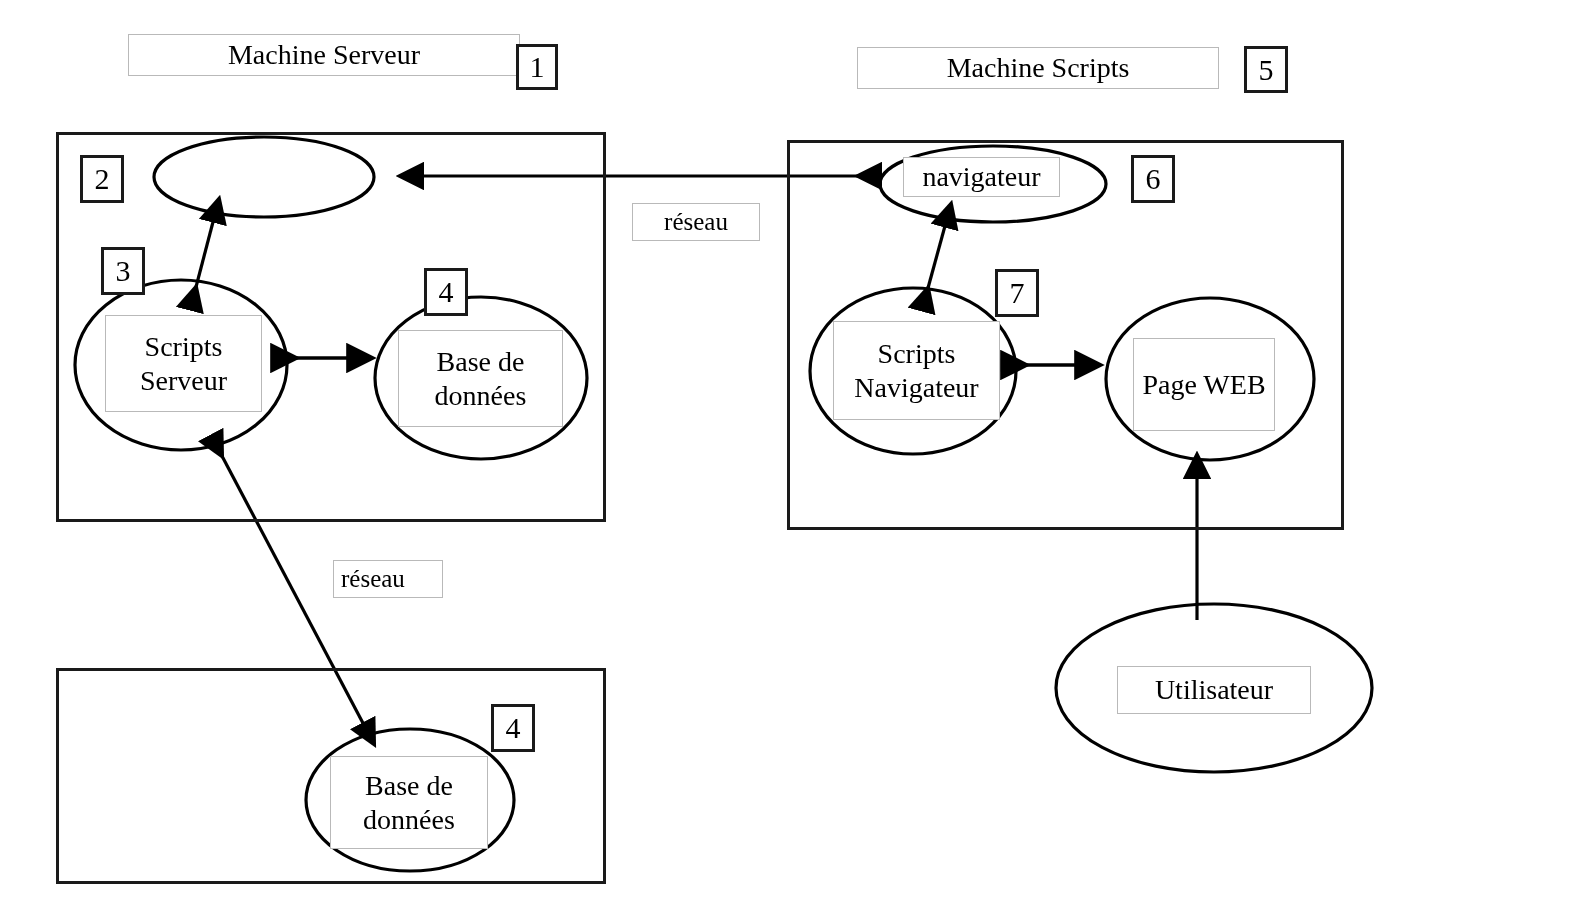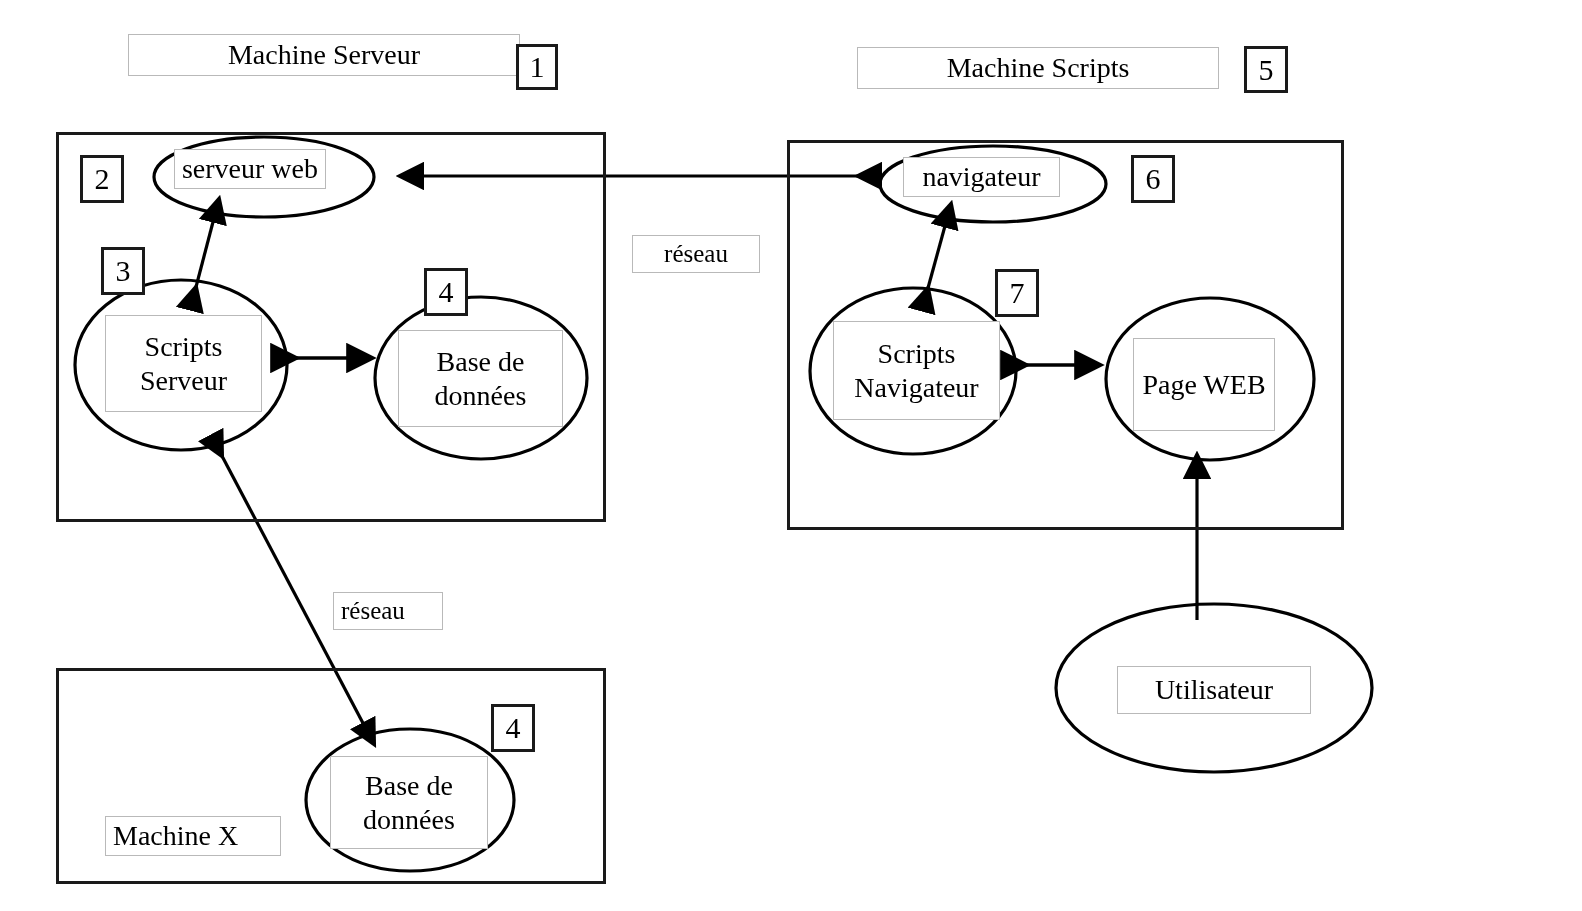--- a/index.html
+++ b/index.html
@@ -61,21 +61,20 @@
   }
   
   .title-plate {
     font-size: 28px;
   }
   .node-text {
     font-size: 28px;
   }
   .small-text {
     font-size: 25px;
-    margin-top: 32px;
   }
 </style>
 </head>
 <body>
 
 <div id="stage">
 
   <svg id="svg-layer" viewBox="0 0 1582 911">
     <defs>
       <marker id="ah" markerWidth="9" markerHeight="9" refX="7.6" refY="4.5" orient="auto" markerUnits="strokeWidth">
@@ -129,21 +128,20 @@
   <div class="label-plate title-plate" style="left:857px; top:47px; width:362px; height:42px;">Machine Scripts</div>
   <div class="badge" style="left:1244px; top:46px; width:44px; height:47px;">5</div>
 
   <div class="machine-box" style="left:56px; top:132px; width:550px; height:390px;"></div>
 
   <div class="machine-box" style="left:787px; top:140px; width:557px; height:390px;"></div>
 
   <div class="machine-box" style="left:56px; top:668px; width:550px; height:216px;"></div>
 
   <div class="badge" style="left:80px; top:155px; width:44px; height:48px;">2</div>
-  <div class="label-plate node-text" style="left:174px; top:149px; width:152px; height:40px;">serveur web</div>
 
   <div class="badge" style="left:101px; top:247px; width:44px; height:48px;">3</div>
   <div class="label-plate node-text" style="left:105px; top:315px; width:157px; height:97px;">Scripts
 Serveur</div>
 
   <div class="badge" style="left:424px; top:268px; width:44px; height:48px;">4</div>
   <div class="label-plate node-text" style="left:398px; top:330px; width:165px; height:97px;">Base de
 données</div>
 
   <div class="label-plate node-text" style="left:903px; top:157px; width:157px; height:40px;">navigateur</div>
@@ -153,18 +151,17 @@
   <div class="label-plate node-text" style="left:833px; top:321px; width:167px; height:99px;">Scripts
 Navigateur</div>
 
   <div class="label-plate node-text" style="left:1133px; top:338px; width:142px; height:93px;">Page WEB</div>
 
   <div class="label-plate node-text" style="left:1117px; top:666px; width:194px; height:48px;">Utilisateur</div>
 
   <div class="badge" style="left:491px; top:704px; width:44px; height:48px;">4</div>
   <div class="label-plate node-text" style="left:330px; top:756px; width:158px; height:93px;">Base de
 données</div>
-  <div class="label-plate node-text left-align" style="left:105px; top:816px; width:176px; height:40px;">Machine X</div>
 
   <div class="label-plate small-text" style="left:632px; top:203px; width:128px; height:38px;">réseau</div>
   <div class="label-plate small-text left-align" style="left:333px; top:560px; width:110px; height:38px;">réseau</div>
 
 </div>
 
 </body></html>

